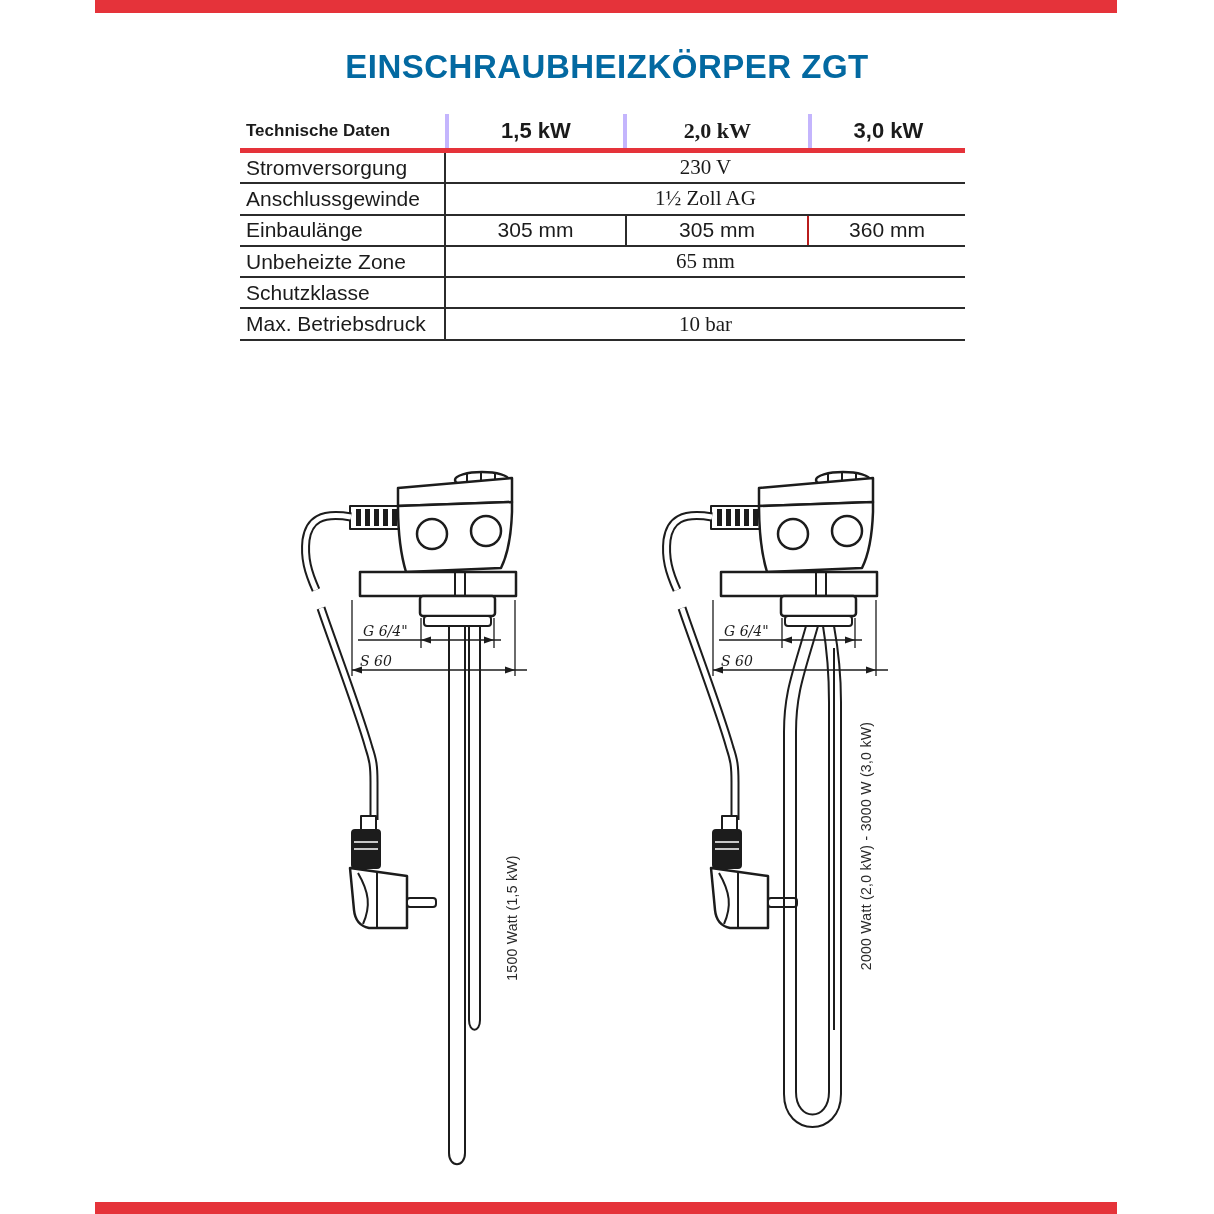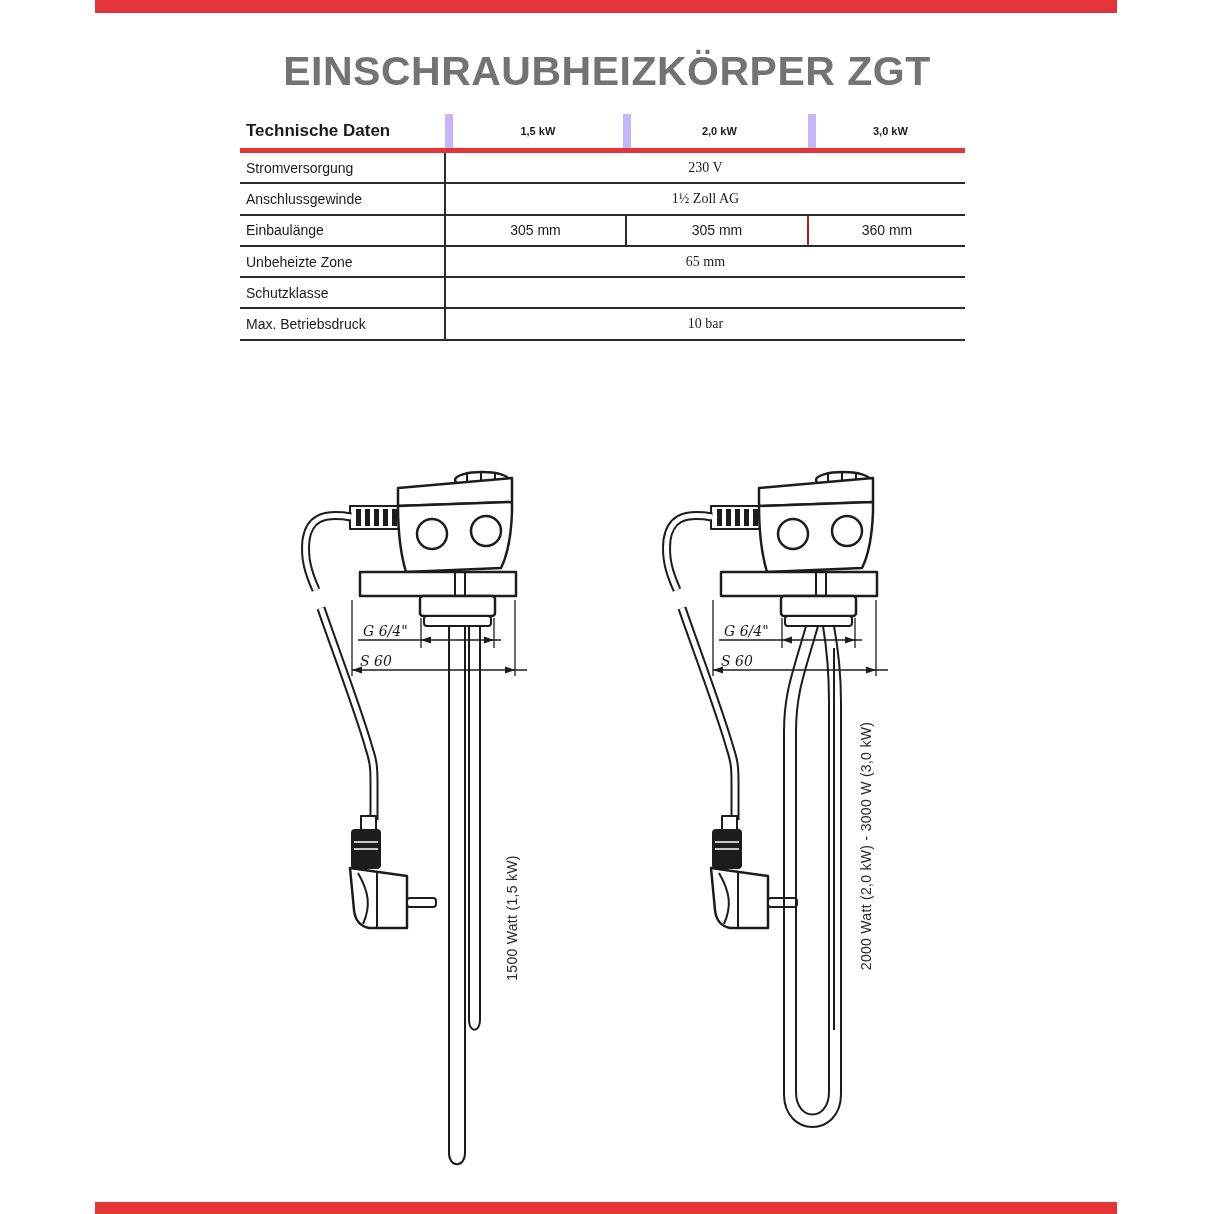--- a/index.html
+++ b/index.html
@@ -6,36 +6,36 @@
   body{
     width:1214px;height:1214px;position:relative;background:#ffffff;
     font-family:"Liberation Sans", sans-serif;color:#1b1b1b;overflow:hidden;
   }
   .red-bar{position:absolute;left:95px;width:1022px;height:13px;background:#e5333a;}
   .red-bar.top{top:0;}
   .red-bar.bottom{top:1202px;height:12px;}
 
   .page-title{
     position:absolute;top:48px;left:0;right:0;text-align:center;
-    font-size:41px;font-weight:bold;letter-spacing:0.5px;color:#737373;
+    font-size:33px;font-weight:bold;letter-spacing:0.5px;color:#0369a1;
   }
 
   
   .tbl{position:absolute;left:240px;top:114px;width:725px;}
   .t-head{display:flex;height:34px;align-items:flex-end;}
   .t-head .hc{box-sizing:border-box;height:100%;display:flex;align-items:center;}
   .hc.lab{width:206px;font-weight:bold;font-size:17px;padding-left:6px;margin-top:43px;}
-  .hc.v{justify-content:center;font-weight:bold;font-size:11px;border-left:8px solid #c4b5fd;}
+  .hc.v{justify-content:center;font-weight:bold;font-size:22px;border-left:4px solid #c4b5fd;}
   .hc.v1{width:179px;}
-  .hc.v2{width:186px;}
+  .hc.v2{width:186px;font-family:Liberation Serif, serif;}
   .hc.v3{width:158px;}
   .t-redline{height:5px;background:#e5333a;}
   .t-row{
     display:flex;height:31.3px;box-sizing:border-box;
-    border-bottom:2px solid #2b2b2b;align-items:stretch;font-size:14px;
+    border-bottom:2px solid #2b2b2b;align-items:stretch;font-size:21px;
   }
   .t-row .lab{
     width:206px;box-sizing:border-box;border-right:2px solid #2b2b2b;
     display:flex;align-items:center;padding-left:6px;
   }
   .t-row .span-val{flex:1;display:flex;align-items:center;justify-content:center;font-family:Liberation Serif, serif;}
   .t-row .cell{box-sizing:border-box;display:flex;align-items:center;justify-content:center;}
   .t-row .c1{width:179px;}
   .t-row .c2{width:182px;border-left:2px solid #2b2b2b;}
   .t-row .c3{width:158px;border-left:2px solid #b91c1c;}

